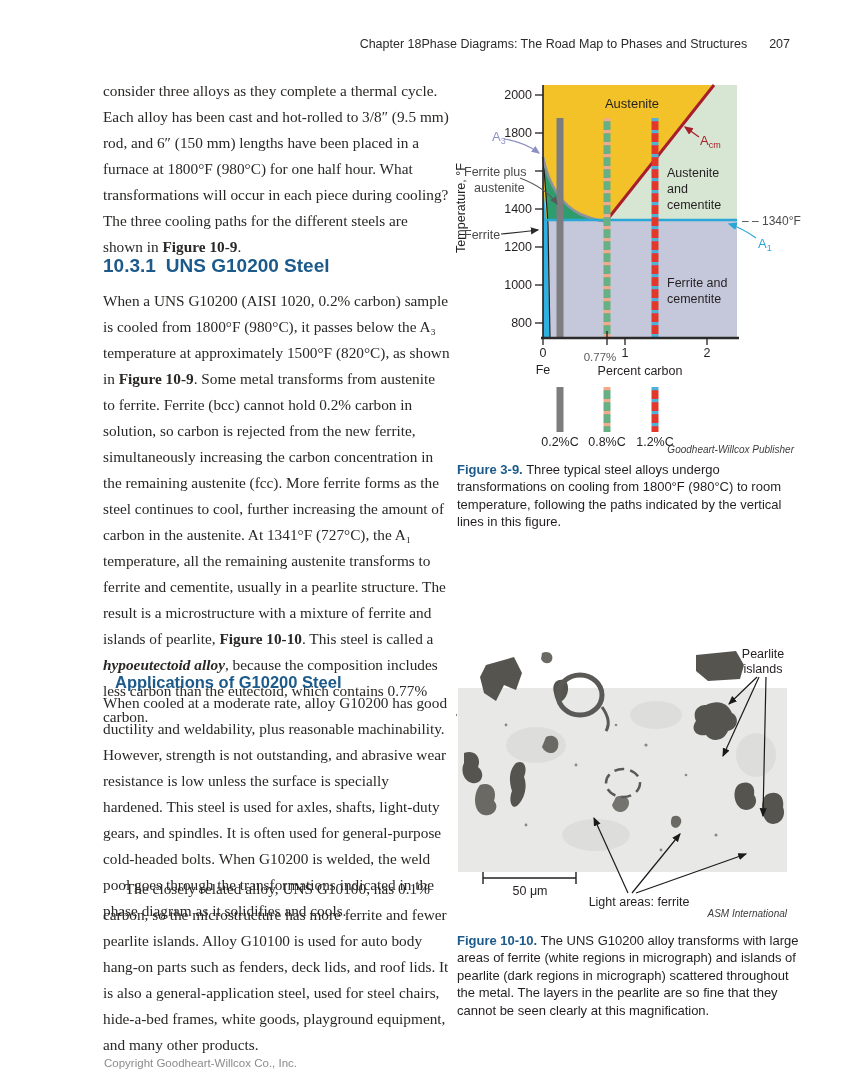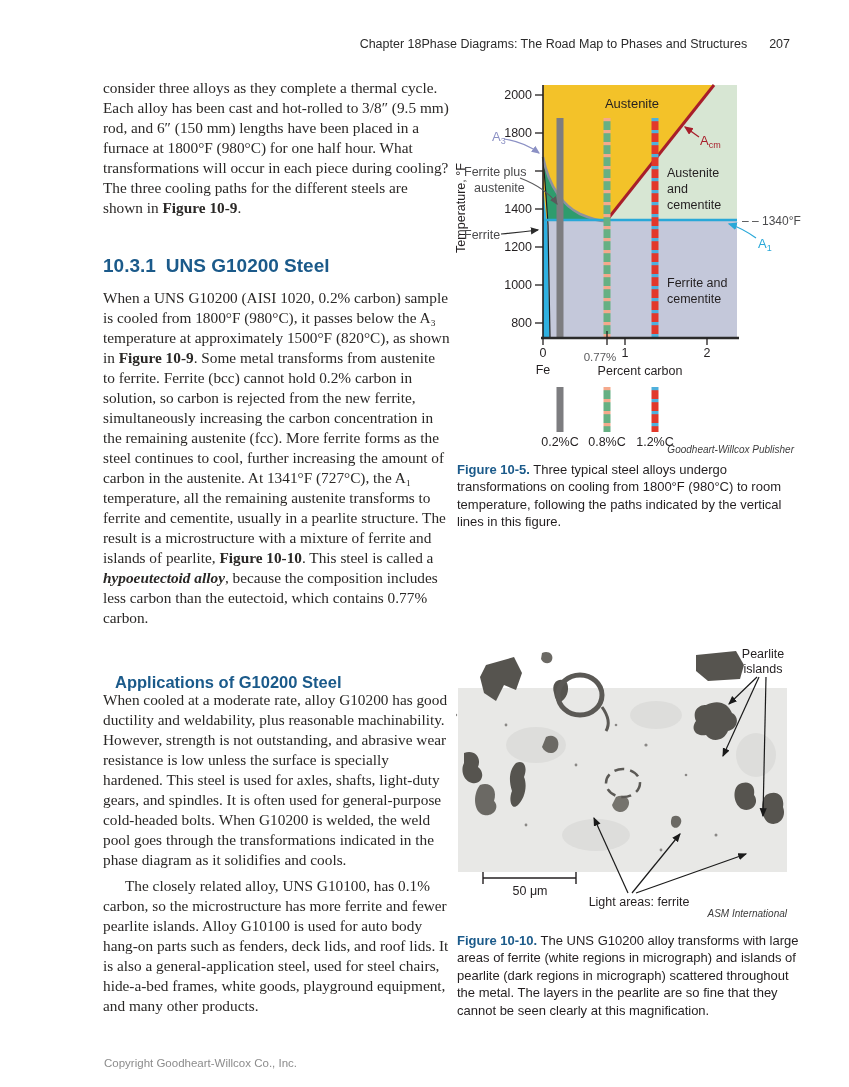--- a/index.html
+++ b/index.html
@@ -2,21 +2,21 @@
 <html><head>
 <meta charset="utf-8">
 <style>
   html,body{margin:0;padding:0;background:#ffffff;}
   body{width:849px;height:1087px;position:relative;font-family:"Liberation Sans",sans-serif;color:#231f20;overflow:hidden;}
   .hdr{position:absolute;top:37px;left:0;width:790px;text-align:right;font-size:12.5px;color:#2b2b2b;}
   .hdr span{display:inline-block;}
   .hdr .gap1{}
   .hdr .gap2{margin-left:22px;}
   .leftcol{position:absolute;left:103px;top:0;width:347px;}
-  .body-p{position:absolute;left:0;width:347px;margin:0;font-family:"Liberation Serif","DejaVu Serif",serif;font-size:15.3px;line-height:20px;color:#2a2826;text-align:left;}
+  .body-p{position:absolute;left:0;width:347px;margin:0;font-family:"Liberation Serif","DejaVu Serif",serif;font-size:15.3px;line-height:26px;color:#2a2826;text-align:left;}
   .b{font-weight:bold;}
   .bi{font-weight:bold;font-style:italic;}
   .indent{text-indent:22px;}
   .h-sec{position:absolute;left:0;margin:0;font-size:19px;font-weight:bold;color:#1b5a8a;letter-spacing:0px;}
   .h-sec .num{margin-right:10px;}
   .h-sub{position:absolute;left:0;margin:12px;font-size:16.5px;font-weight:bold;color:#1b5a8a;}
   .caption{position:absolute;width:352px;font-size:13px;line-height:17.4px;color:#231f20;}
   .caption .figlab{font-weight:bold;color:#1b5a8a;}
   .footer{position:absolute;left:104px;top:1047px;font-size:11.5px;color:#8c8c8c;margin-top:10px;}
   svg text{font-family:"Liberation Sans",sans-serif;}
@@ -169,21 +169,21 @@
     <rect x="100.5" y="307" width="7" height="45" fill="#7d7d80"></rect>
     <rect x="147.5" y="307" width="7" height="45" fill="url(#gbarL)"></rect>
     <rect x="195.5" y="307" width="7" height="45" fill="url(#rbarL)"></rect>
     <text x="104" y="366" text-anchor="middle" font-size="12.5" fill="#231f20">0.2%C</text>
     <text x="151" y="366" text-anchor="middle" font-size="12.5" fill="#231f20">0.8%C</text>
     <text x="199" y="366" text-anchor="middle" font-size="12.5" fill="#231f20">1.2%C</text>
   </g>
   <text class="credit" x="338" y="373" text-anchor="end">Goodheart-Willcox Publisher</text>
 </svg>
 
-<div class="caption" style="left:457px;top:461px;"><span class="figlab">Figure 10-5.</span><span> Three typical steel alloys undergo transformations on cooling from 1800°F (980°C) to room temperature, following the paths indicated by the vertical lines in this figure.</span></div>
+<div class="caption" style="left:457px;top:461px;"><span class="figlab">Figure 3-9.</span><span> Three typical steel alloys undergo transformations on cooling from 1800°F (980°C) to room temperature, following the paths indicated by the vertical lines in this figure.</span></div>
 
 <svg style="position:absolute;left:456px;top:645px;" width="354" height="280" viewBox="0 0 354 280">
   <defs>
     <marker id="mAh" markerWidth="9" markerHeight="9" refX="6.5" refY="3" orient="auto">
         <path d="M0,0 L7.5,3 L0,6 Z" fill="#1a1a1a"></path>
       </marker>
   </defs>
   <rect x="2" y="43" width="329" height="184" fill="#e8e8e6"></rect>
 
   <g fill="#dddddb">

